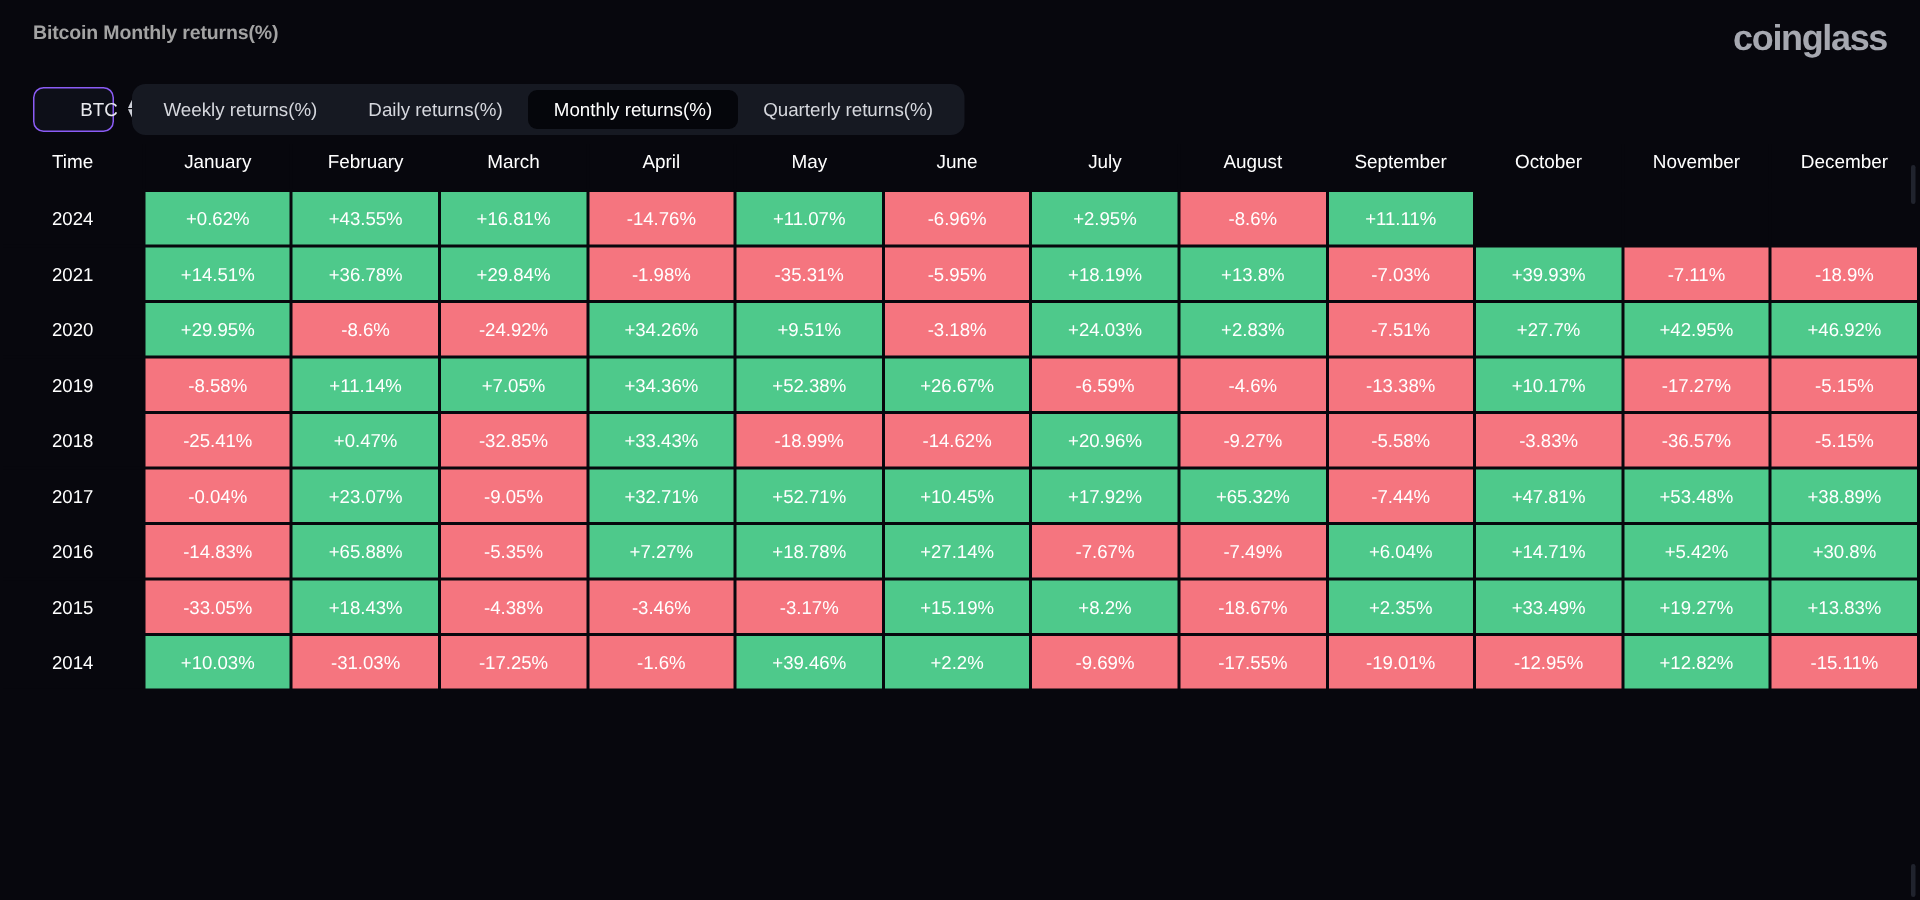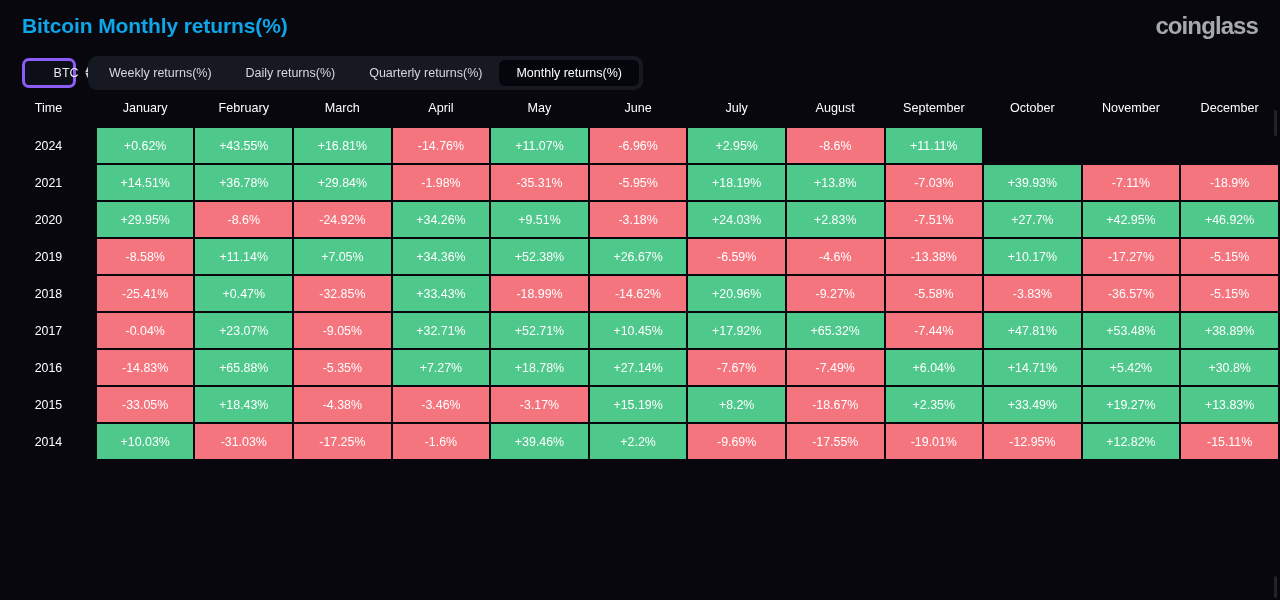--- a/index.html
+++ b/index.html
@@ -20,23 +20,23 @@
   }
 
   
   .header {
     position: relative;
     height: 52px;
     padding: 14px 0 0 22px;
   }
 
   .page-title {
-    font-size: 21px;
+    font-size: 13px;
     font-weight: bold;
-    color: #0ea5e9;
+    color: #a3a3a3;
     letter-spacing: -0.1px;
   }
 
   .brand-logo {
     position: absolute;
     top: 12px;
     right: 22px;
     font-size: 24px;
     font-weight: bold;
     color: #c9ccd4;
@@ -53,21 +53,21 @@
     height: 42px;
   }
 
   .symbol-select {
     display: flex;
     align-items: center;
     justify-content: center;
     gap: 5px;
     width: 54px;
     height: 30px;
-    border: 3px solid #8b5cf6;
+    border: 1px solid #8b5cf6;
     border-radius: 7px;
     background: #0d0f18;
     color: #e9eaee;
     font-size: 12.5px;
     padding-left: 48px;
   }
 
   .chevron-updown {
     display: inline-flex;
     flex-direction: column;
@@ -176,22 +176,22 @@
     <div class="symbol-select">
       <span>BTC</span>
       <span class="chevron-updown">
         <span>▲</span>
           <span>▼</span>
       </span>
     </div>
     <div class="tabs" id="tabs">
         <div class="tab">Weekly returns(%)</div>
         <div class="tab">Daily returns(%)</div>
+        <div class="tab active">Monthly returns(%)</div>
         <div class="tab">Quarterly returns(%)</div>
-        <div class="tab active">Monthly returns(%)</div>
       </div>
   </div>
 
   <div class="table-wrap">
     <table class="returns">
       <colgroup id="colgroup">
           <col class="c-time">
           <col class="c-mon">
           <col class="c-mon">
           <col class="c-mon">

